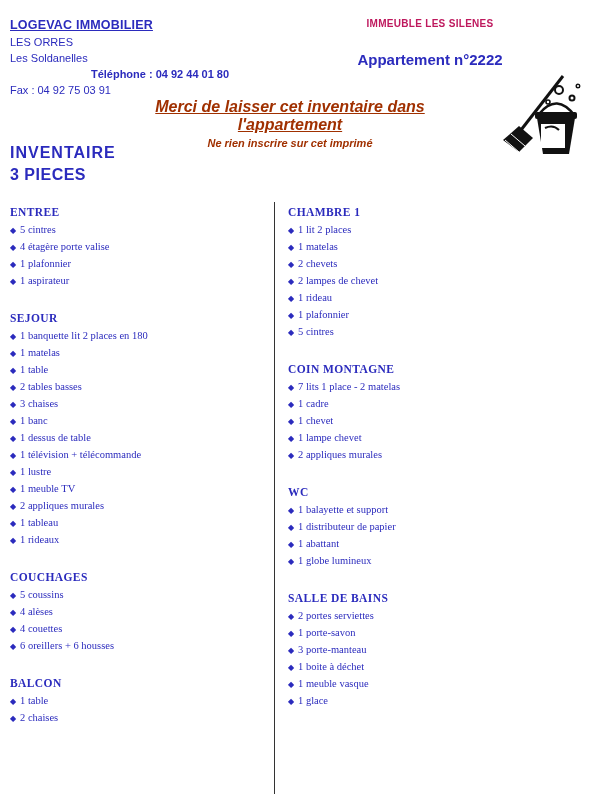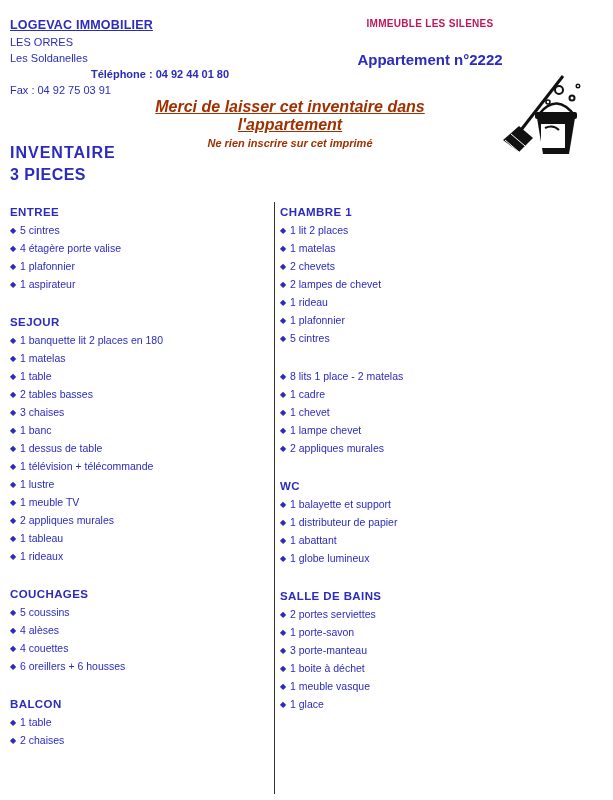--- a/index.html
+++ b/index.html
@@ -120,36 +120,37 @@
     font-weight: bold;
     margin-top: 4px;
     letter-spacing: 0.5px;
   }
 
   
   .columns {
     position: relative;
     margin-top: 22px;
     height: 595px;
+    font-family: Liberation Serif, serif;
   }
   .divider {
     position: absolute;
     left: 264px;
     top: -4px;
     width: 1px;
     height: 592px;
     background: #333333;
   }
   .col {
     position: absolute;
     top: 0;
     width: 250px;
   }
   .col-left { left: 0; }
-  .col-right { left: 270px; }
+  .col-right { left: 278px; }
 
   .section {
     margin-bottom: 14px;
   }
   .section-title {
     color: #2b2bbd;
     font-size: 11.5px;
     font-weight: bold;
     letter-spacing: 0.4px;
     margin-bottom: 6px;
@@ -275,21 +276,22 @@
           <div class="item"><span class="bullet">◆</span><span>1 lit 2 places</span></div>
           <div class="item"><span class="bullet">◆</span><span>1 matelas</span></div>
           <div class="item"><span class="bullet">◆</span><span>2 chevets</span></div>
           <div class="item"><span class="bullet">◆</span><span>2 lampes de chevet</span></div>
           <div class="item"><span class="bullet">◆</span><span>1 rideau</span></div>
           <div class="item"><span class="bullet">◆</span><span>1 plafonnier</span></div>
           <div class="item"><span class="bullet">◆</span><span>5 cintres</span></div>
         </div>
         <div class="spacer-lg"></div>
         <div class="section">
-          <div class="item"><span class="bullet">◆</span><span>8 lits 1 place  -  2 matelas</span></div>
+          <div class="section-title">COIN MONTAGNE</div>
+          <div class="item"><span class="bullet">◆</span><span>7 lits 1 place  -  2 matelas</span></div>
           <div class="item"><span class="bullet">◆</span><span>1 cadre</span></div>
           <div class="item"><span class="bullet">◆</span><span>1 chevet</span></div>
           <div class="item"><span class="bullet">◆</span><span>1 lampe chevet</span></div>
           <div class="item"><span class="bullet">◆</span><span>2 appliques murales</span></div>
         </div>
         <div class="spacer-lg"></div>
         <div class="section">
           <div class="section-title">WC</div>
           <div class="item"><span class="bullet">◆</span><span>1 balayette et support</span></div>
           <div class="item"><span class="bullet">◆</span><span>1 distributeur de papier</span></div>

